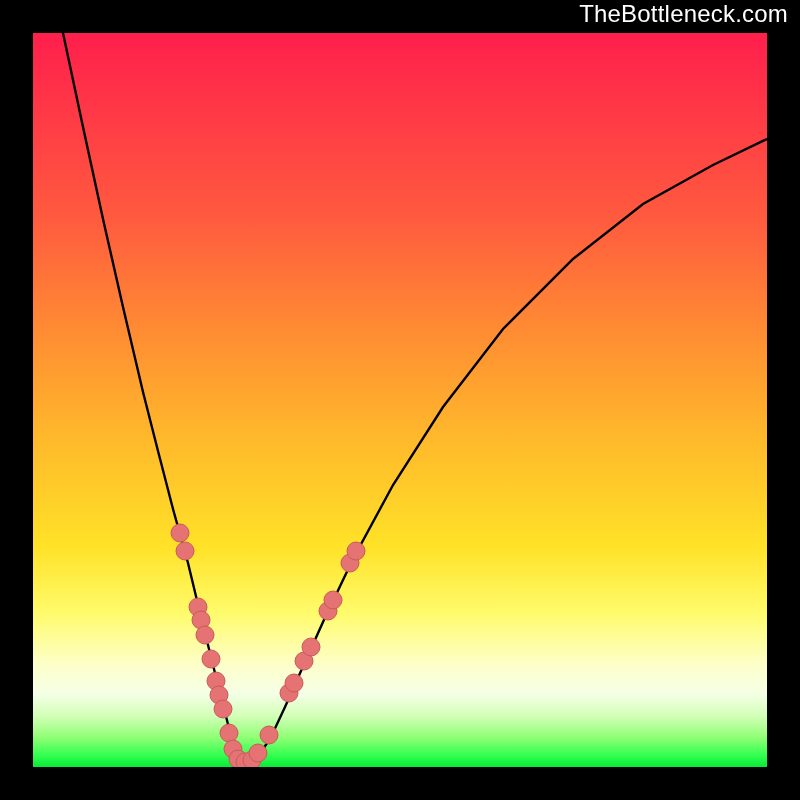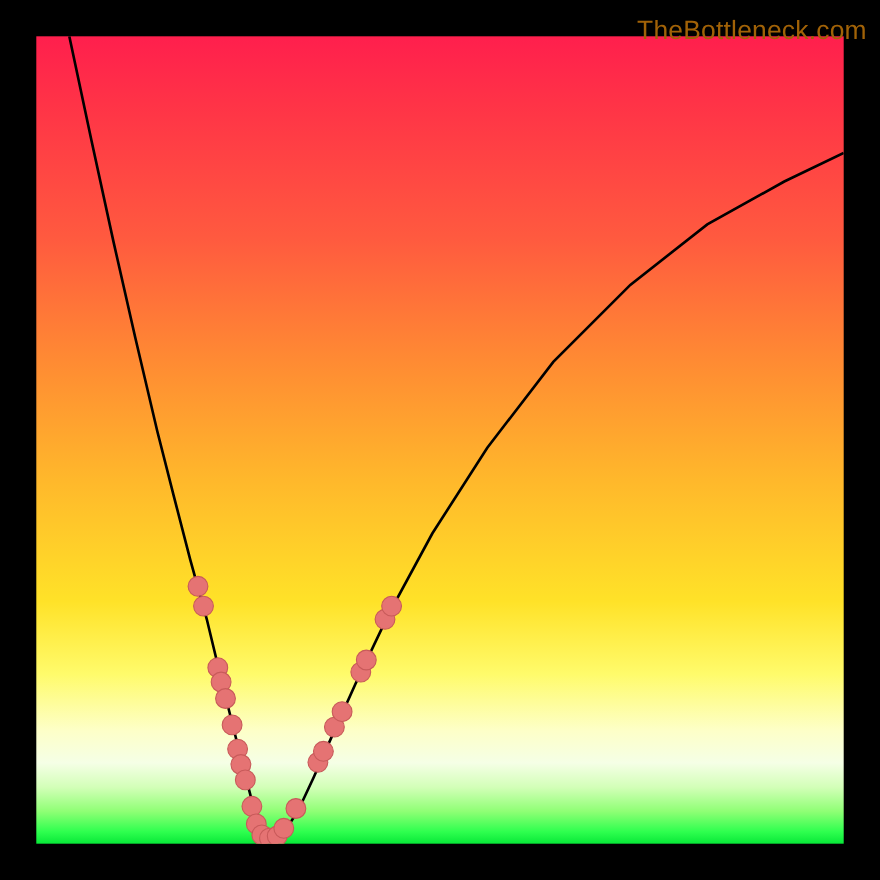--- a/index.html
+++ b/index.html
@@ -36,23 +36,23 @@
       #fdffc8 86%,
       #f5ffe6 90%,
       #d3ffb8 93%,
       #8fff75 96%,
       #2fff4f 98.5%,
       #08e838 100%
     );
   }
   .watermark {
     position: absolute;
-    top: 14px;
+    top: 0;
     right: 12px;
-    color: #a16207;
+    color: #ffffff;
     font-size: 24px;
     letter-spacing: 0.2px;
     font-weight: 500;
     user-select: none;
   }
   svg {
     position: absolute;
     left: 0;
     top: 0;
   }

